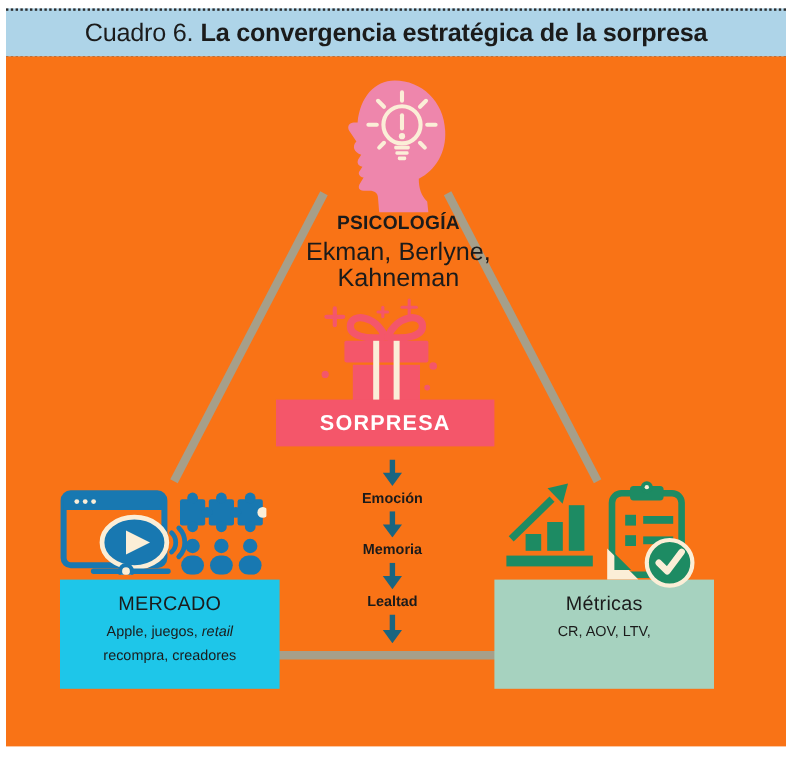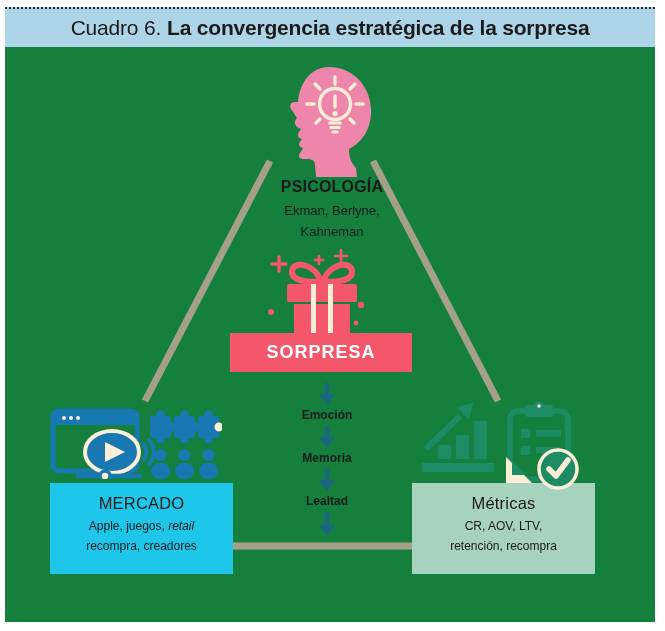--- a/index.html
+++ b/index.html
@@ -14,28 +14,28 @@
     left:5px;top:7px;width:650px;height:38px;
     background:#aed4e8;
     border-top:2px dotted #2b2b2b;border-bottom:2px dotted #2b2b2b;
     display:flex;align-items:center;justify-content:center;
     font-size:21px;letter-spacing:-0.2px;white-space:nowrap;
   }
   .title-bar .prefix{font-weight:400;margin-right:6px;}
   .title-bar .bold{font-weight:700;}
   
   .canvas{
-    left:5px;top:47px;width:650px;height:575px;background:#15803d;overflow:hidden;
+    left:5px;top:47px;width:650px;height:575px;background:#f97316;overflow:hidden;
   }
   .layer{position:absolute;left:0;top:0;width:650px;height:575px;}
   
   .psy-label{left:222px;top:131px;width:210px;text-align:center;
     font-weight:700;font-size:16px;letter-spacing:0.2px;}
   .psy-authors{left:222px;top:153px;width:210px;text-align:center;
-    font-size:13px;line-height:21px;}
+    font-size:21px;line-height:21px;}
   
   .banner{
     left:225px;top:286px;width:182px;height:39px;background:#f4566a;
     display:flex;align-items:center;justify-content:center;
     color:#ffffff;font-weight:700;font-size:18px;letter-spacing:1px;
   }
   
   .chain{left:247px;top:336px;width:150px;display:flex;flex-direction:column;align-items:center;}
   .chain .step{font-weight:700;font-size:12px;height:21px;line-height:21px;}
   .chain svg{display:block;}
@@ -189,21 +189,20 @@
       <div class="box-desc">
         <span>Apple, juegos, </span><i>retail</i><br>
         <span>recompra, creadores</span>
       </div>
     </div>
 
     <div class="box metrics-box">
       <div class="box-label">Métricas</div>
       <div class="box-desc">
         <span>CR, AOV, LTV,</span><br>
-        <span>retención, recompra</span>
       </div>
     </div>
 
     <svg class="abs" style="left:413px;top:352px" width="172" height="92" viewBox="0 0 172 92">
       <g fill="#1d8b63">
         <rect x="4" y="64" width="72" height="9"></rect>
         <rect x="20" y="46" width="13" height="14"></rect>
         <rect x="38" y="36" width="13" height="24"></rect>
         <rect x="56" y="22" width="13" height="38"></rect>
         <line x1="8" y1="50" x2="42" y2="17" stroke="#1d8b63" stroke-width="6"></line>

